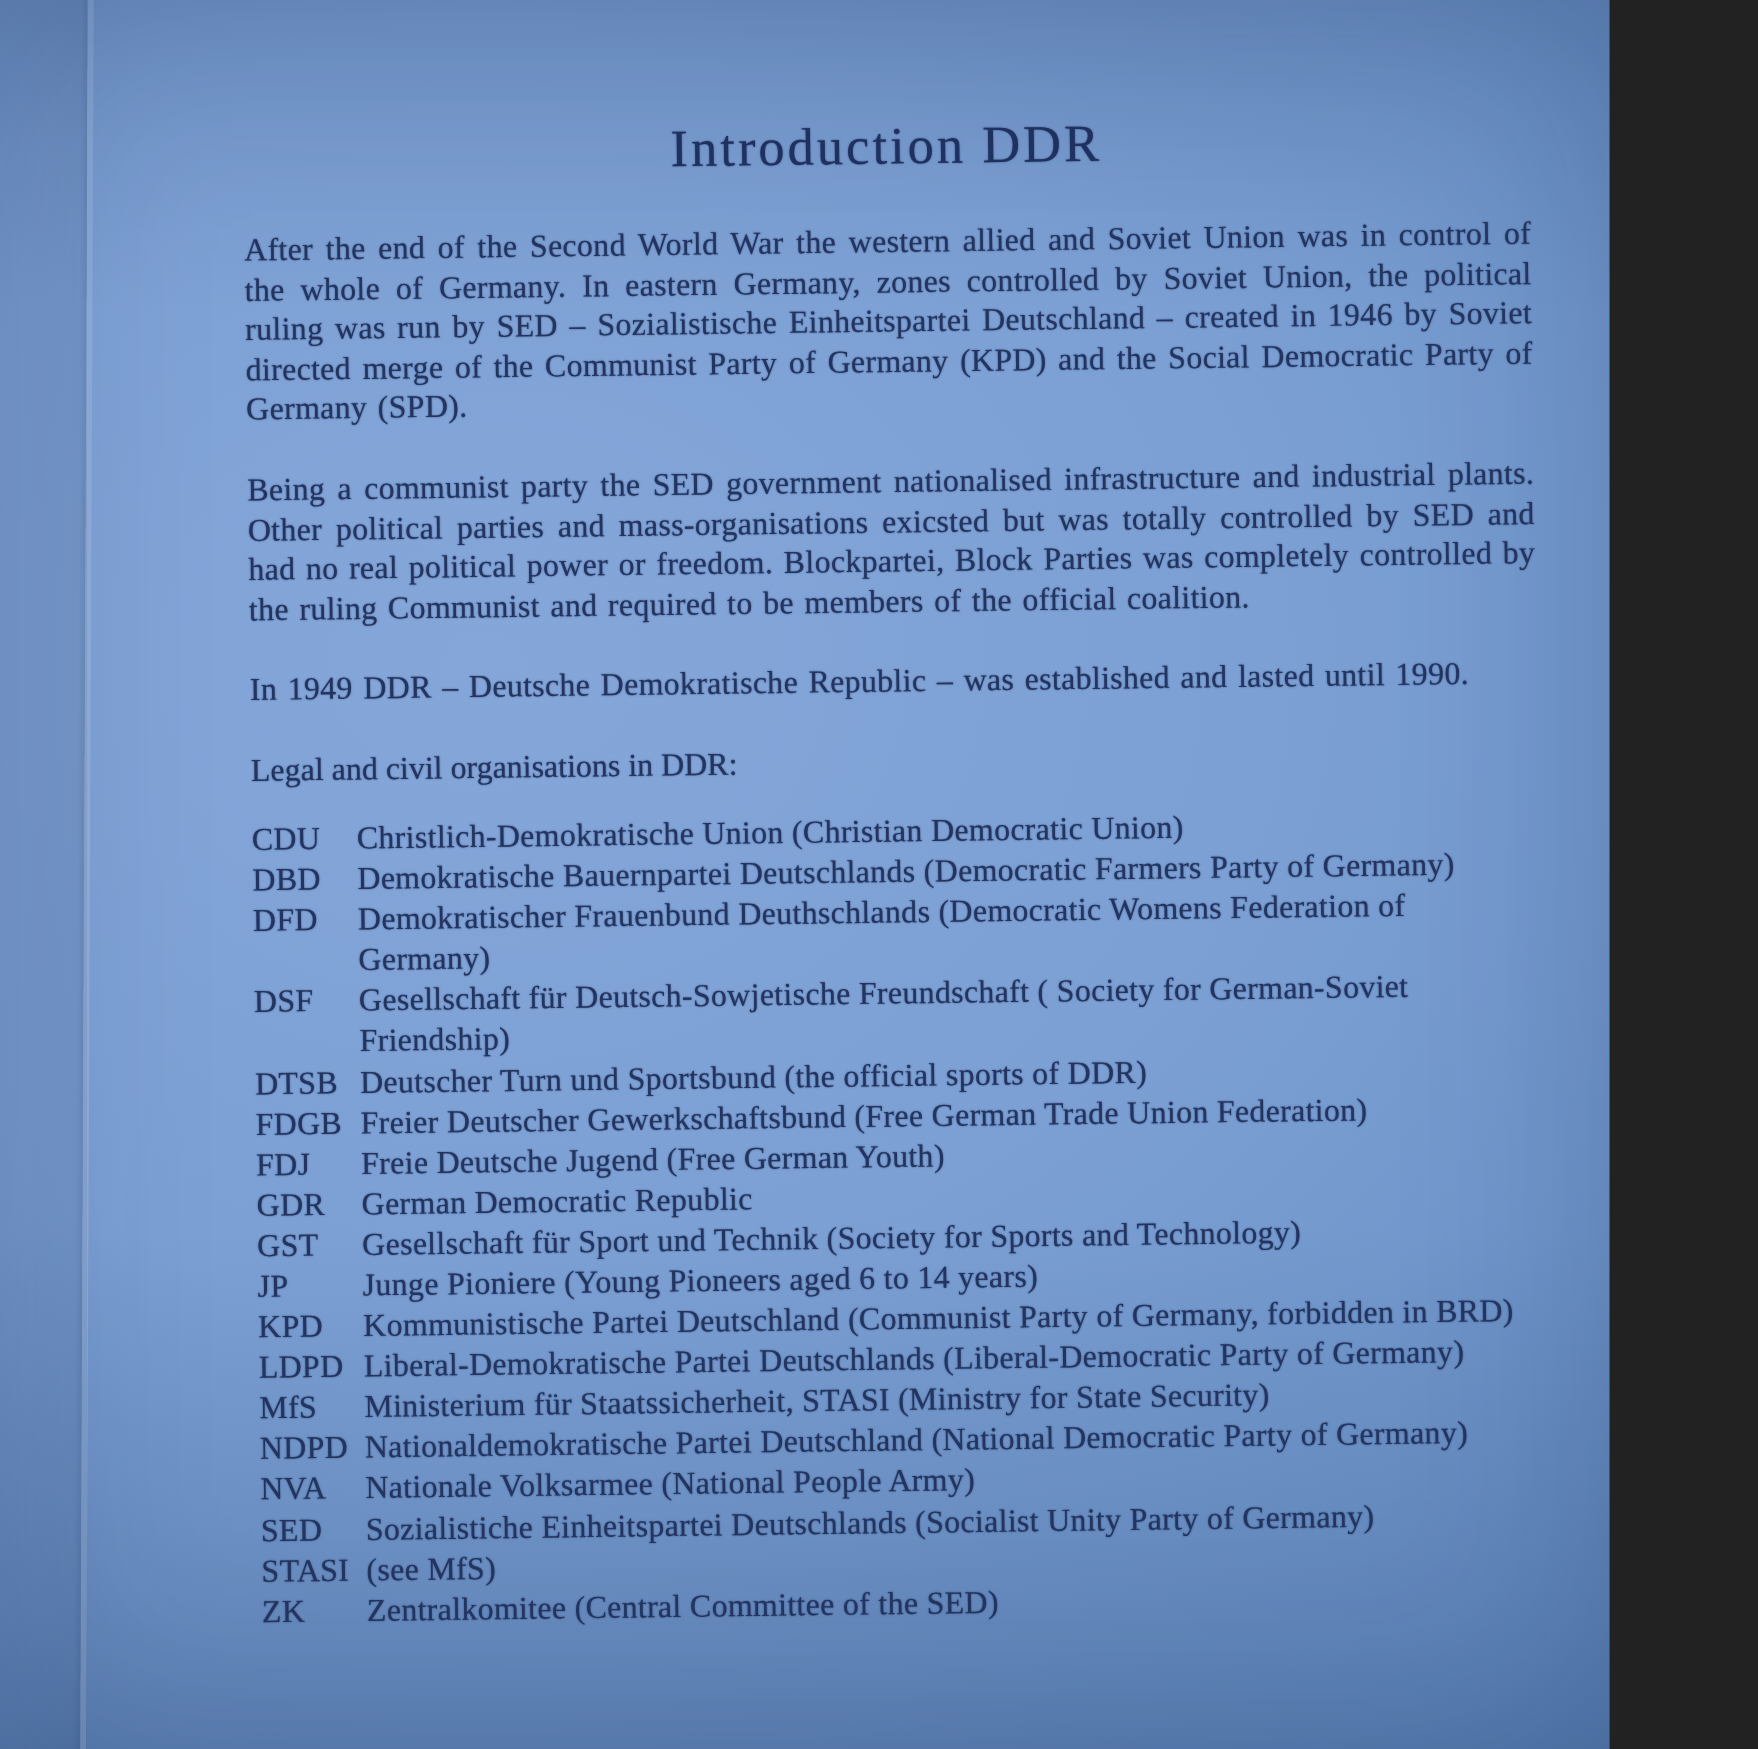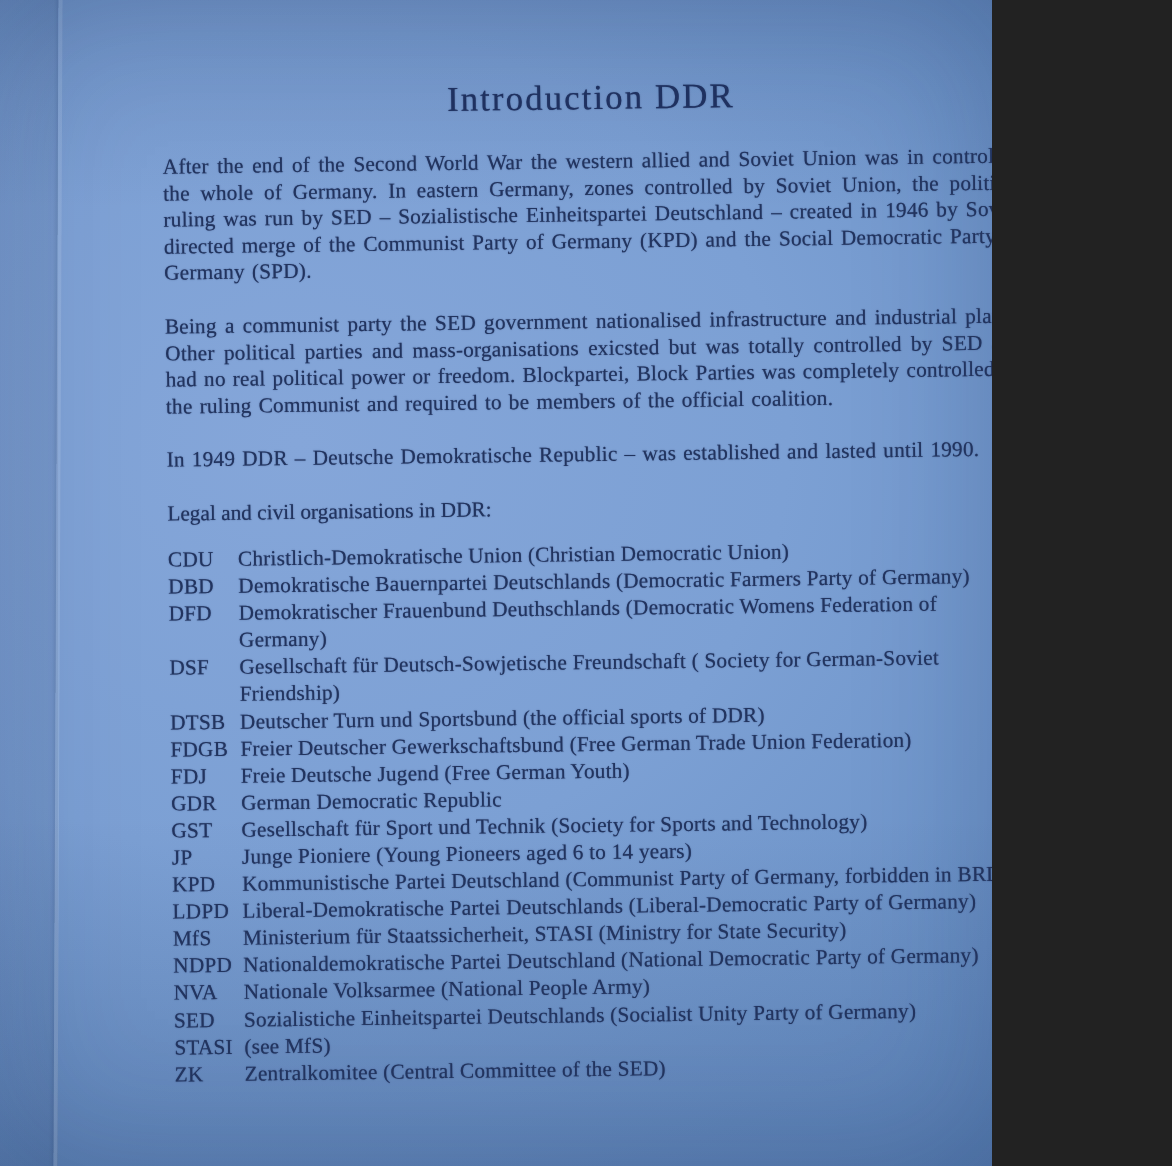--- a/index.html
+++ b/index.html
@@ -2,21 +2,21 @@
 <html><head>
 <meta charset="utf-8">
 <style>
   html, body {
     margin: 0;
     padding: 0;
     background: #222;
   }
   .photo {
     position: relative;
-    width: 992px;
+    width: 1073px;
     height: 1166px;
     overflow: hidden;
     font-family: "Liberation Serif", "DejaVu Serif", serif;
     
     background:
       linear-gradient(to bottom, rgba(10,30,70,0.10) 0%, rgba(10,30,70,0.00) 18%, rgba(10,30,70,0.00) 70%, rgba(10,30,70,0.14) 100%),
       radial-gradient(ellipse 130% 95% at 30% 38%, #85a6d9 0%, #7ca0d4 38%, #6b92c7 70%, #5d86bd 100%);
     box-shadow: inset 0 0 140px rgba(15,35,80,0.22);
   }
   

